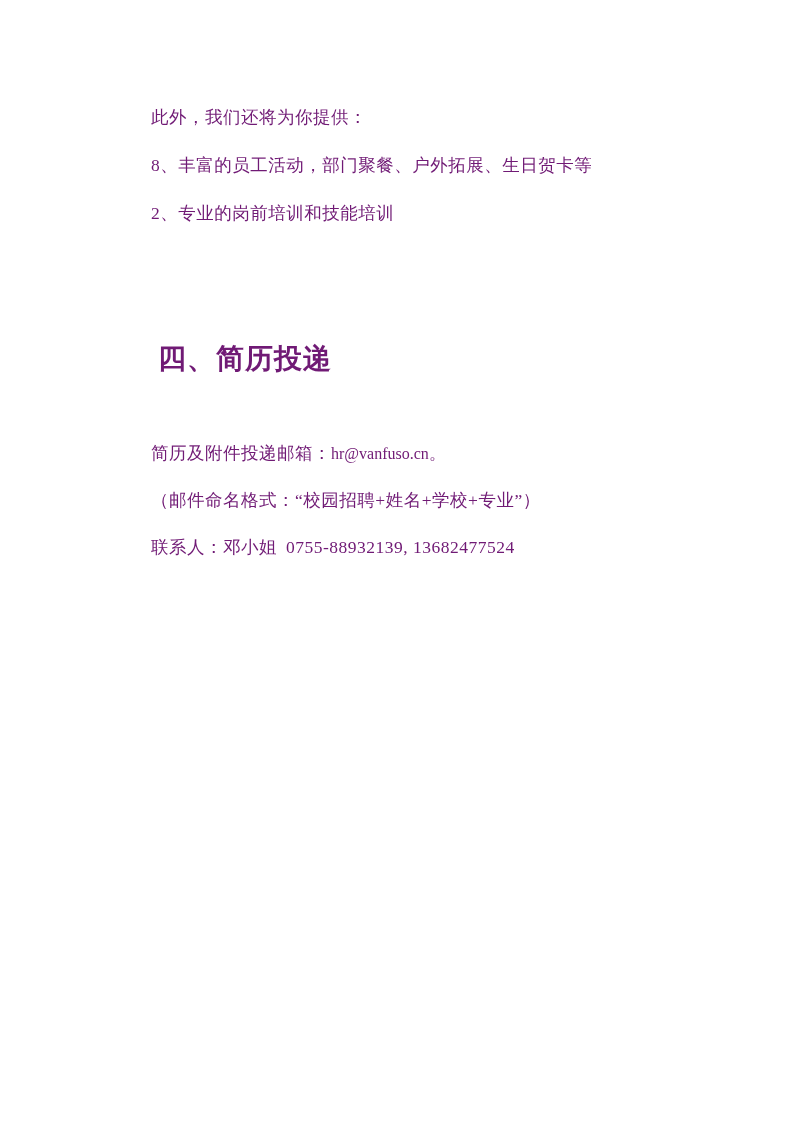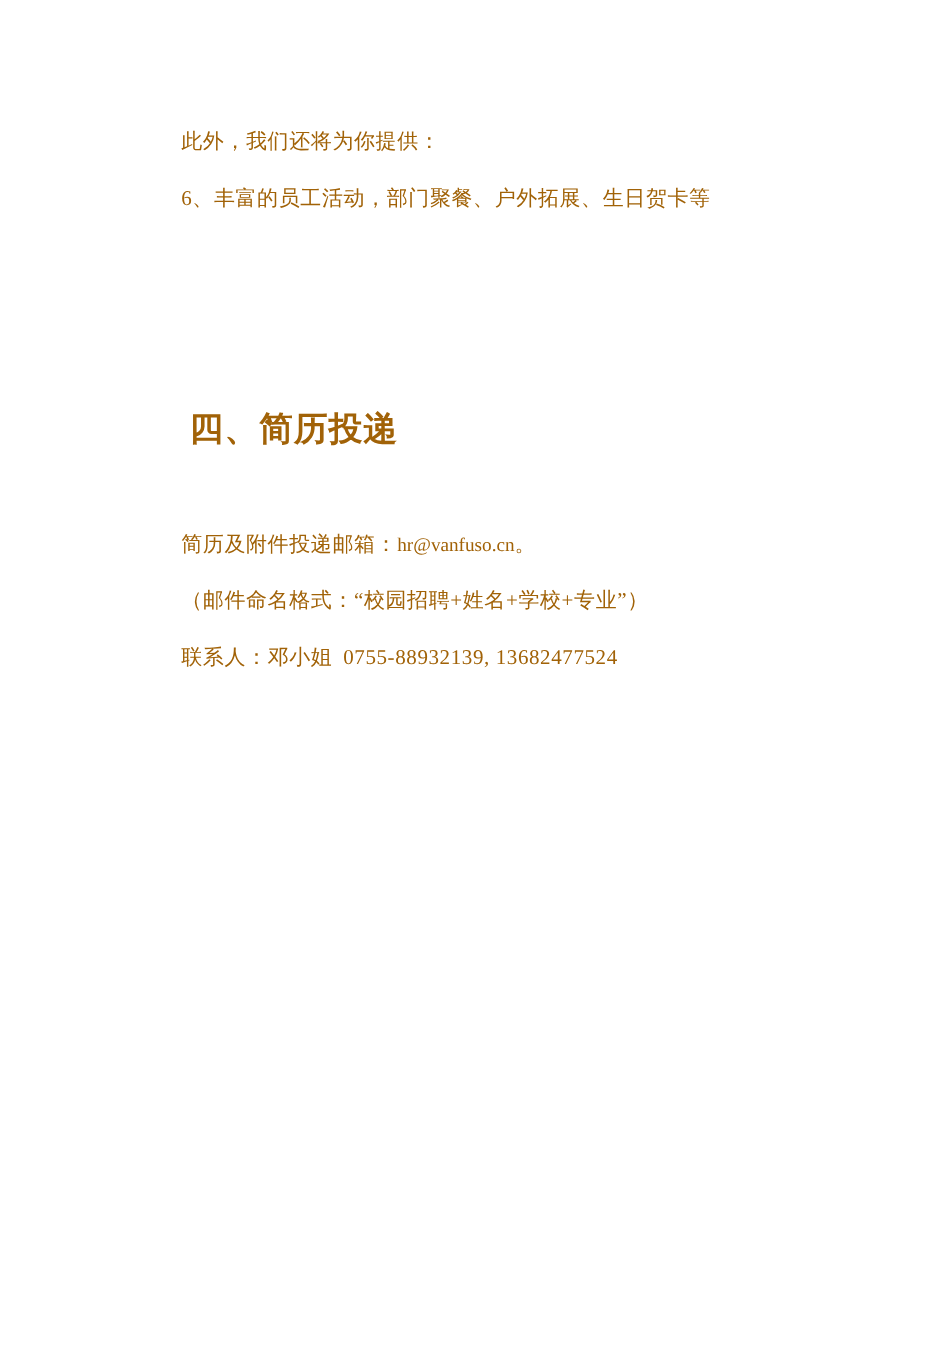--- a/index.html
+++ b/index.html
@@ -5,21 +5,21 @@
   * { margin: 0; padding: 0; box-sizing: border-box; }
   html, body {
     background: #ffffff;
     font-family: "Liberation Serif", "DejaVu Serif", serif;
   }
   .page {
     position: relative;
     width: 792px;
     height: 790px;
     background: #ffffff;
-    color: #a16207;
+    color: #701a75;
     overflow: hidden;
     margin: 0 auto;
   }
   .line {
     position: absolute;
     left: 151px;
     font-size: 17.5px;
     line-height: 1;
     white-space: nowrap;
     letter-spacing: 0.5px;
@@ -53,22 +53,23 @@
     line-height: 1;
   }
 </style>
 </head>
 <body>
 
 <div class="page">
 
   <p class="line" style="top:109px">此外，我们还将为你提供：</p>
 
-  <p class="line" style="top:157px">6、丰富的员工活动，部门聚餐、户外拓展、生日贺卡等</p>
+  <p class="line" style="top:157px">8、丰富的员工活动，部门聚餐、户外拓展、生日贺卡等</p>
 
+  <p class="line" style="top:205px">2、专业的岗前培训和技能培训</p>
 
 
   <h2 class="section-heading">四、简历投递</h2>
 
 
   <p class="line" style="top:445px"><span>简历及附件投递邮箱：</span><span class="email">hr@vanfuso.cn</span><span>。</span></p>
 
   <p class="line" style="top:492px">（邮件命名格式：“校园招聘+姓名+学校+专业”）</p>
 
   <p class="line" style="top:539px"><span>联系人：</span><span>邓小姐</span><span class="phones">0755-88932139, 13682477524</span></p>

